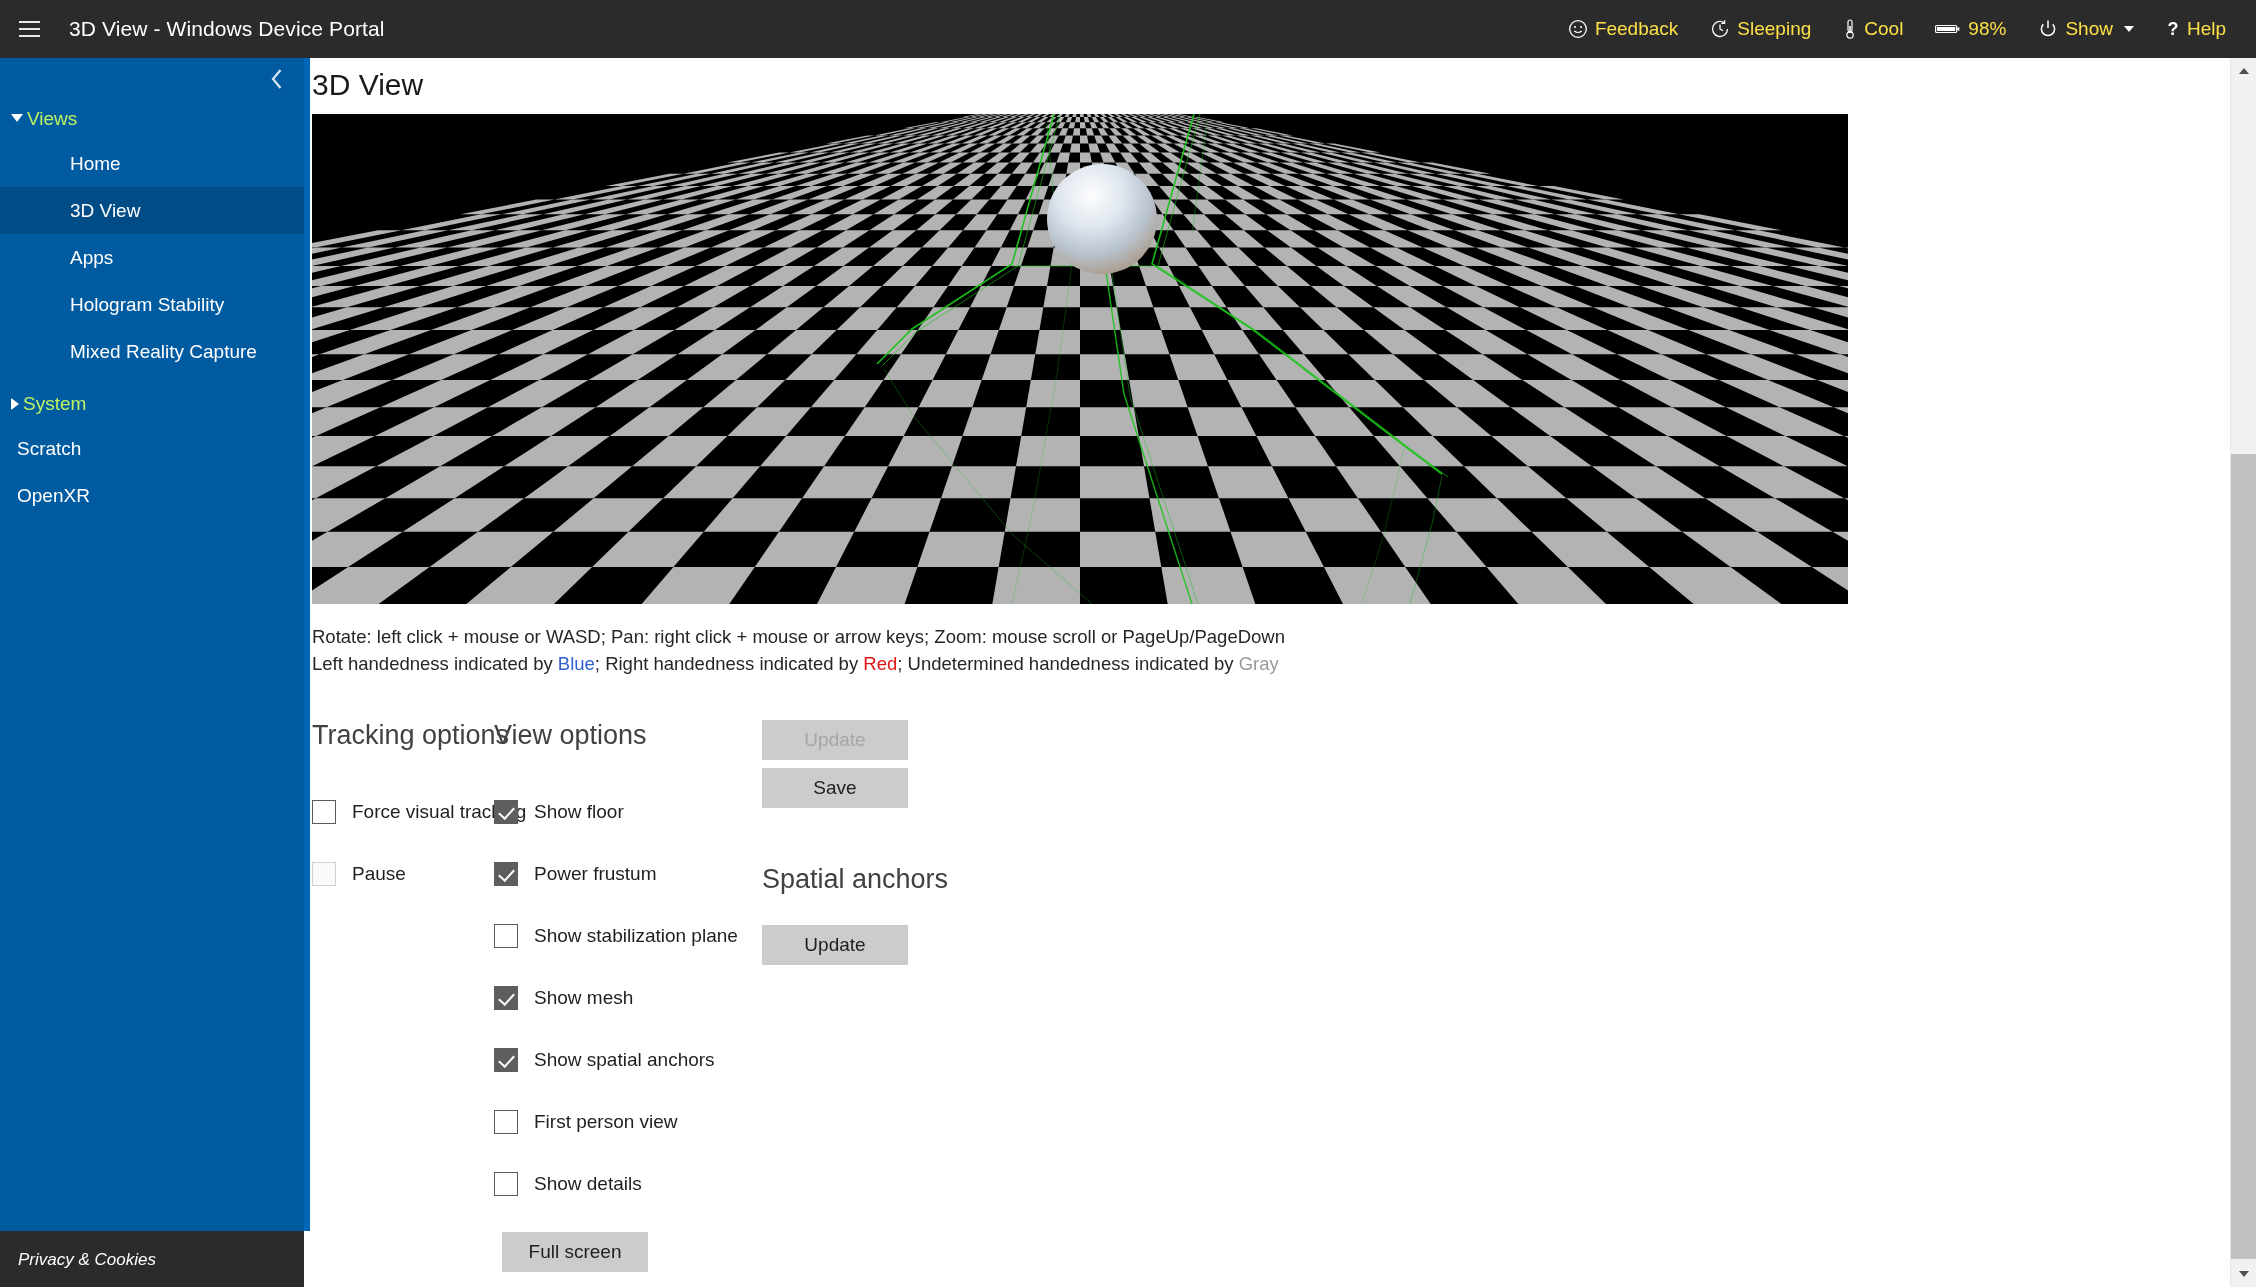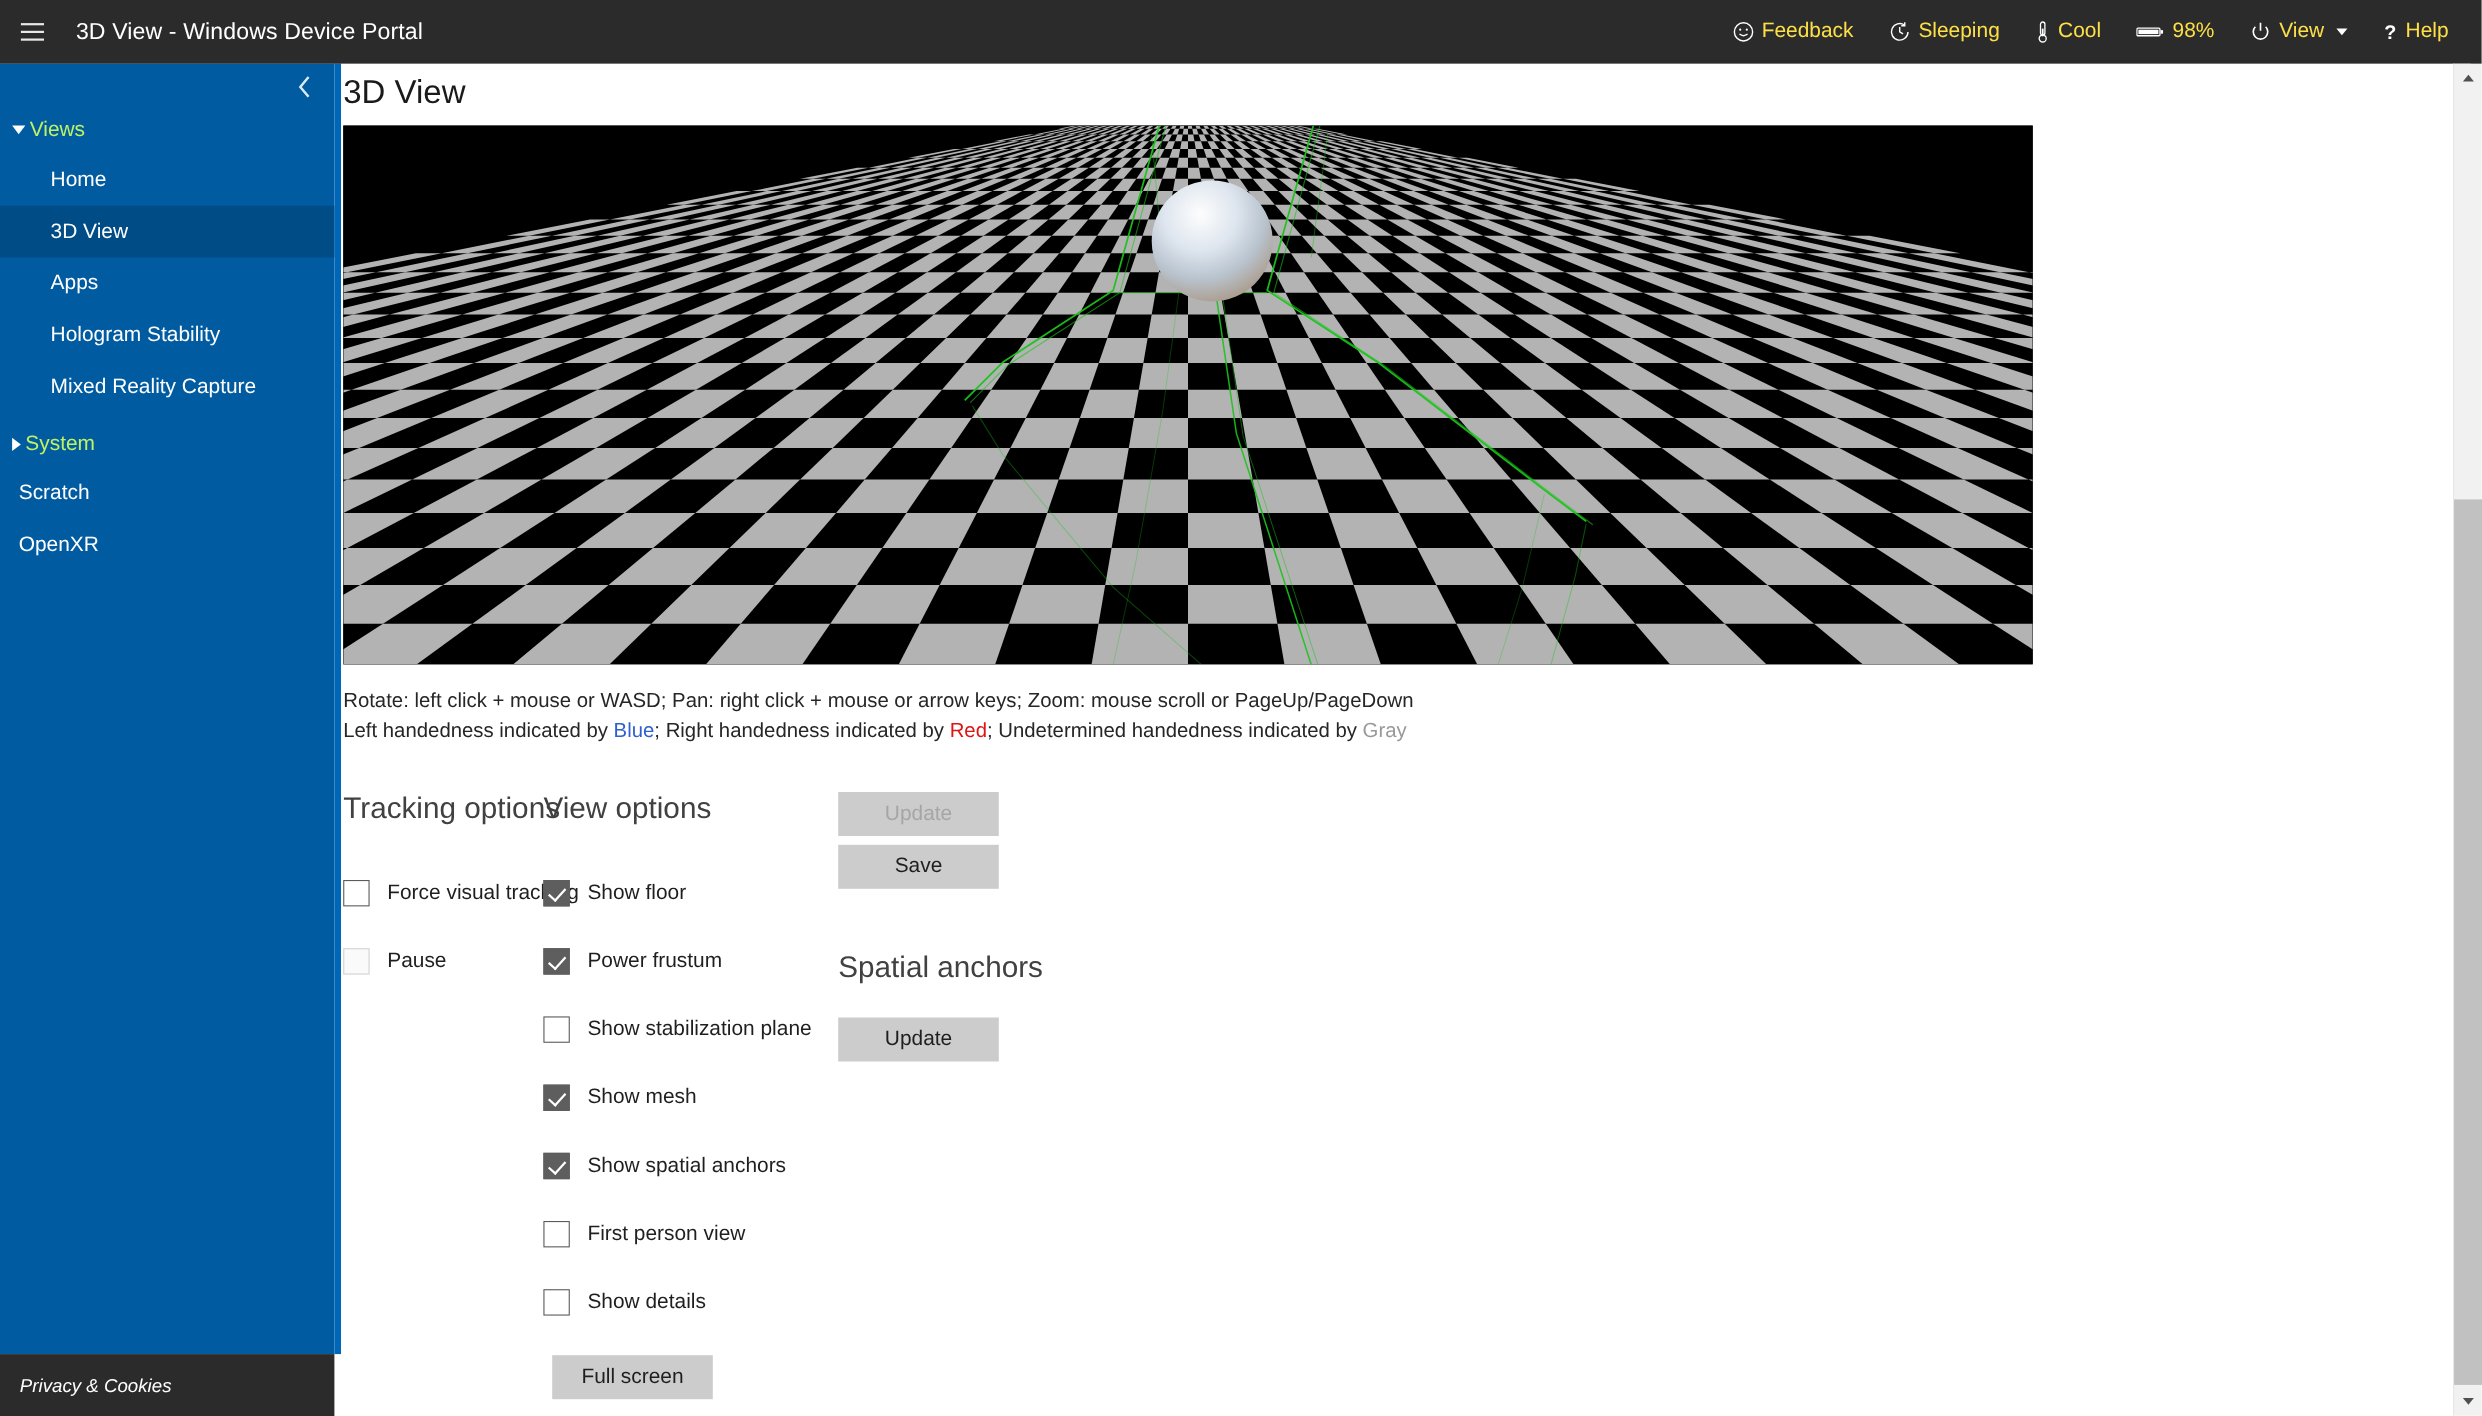--- a/index.html
+++ b/index.html
@@ -76,21 +76,21 @@
   }
   .tri.right {
     border-top: 6px solid transparent; border-bottom: 6px solid transparent;
     border-left: 8px solid #ffffff;
   }
   .sb-item {
     display: flex; align-items: center;
     height: 47px; padding-left: 31px;
     font-size: 19px; color: #ffffff; cursor: pointer;
   }
-  .sb-item.sub { padding-left: 46px; text-align: center; }
+  .sb-item.sub { padding-left: 70px; text-align: center; }
   .sb-item.selected { background: #004c86; }
   .sb-footer {
     position: absolute; bottom: -58px; left: 0;
     width: 304px; height: 58px;
     background: #2b2b2b;
     display: flex; align-items: center; padding-left: 18px;
   }
   .sb-footer span {
     font-size: 17px; font-style: italic; color: #ffffff; cursor: pointer;
   }
@@ -264,21 +264,21 @@
       <span>98%</span>
     </div>
 
     <div class="tb-item">
       <span class="glyph">
         <svg width="20" height="20" viewBox="0 0 20 20">
             <path d="M5.3 5.3 A6.6 6.6 0 1 0 14.7 5.3" fill="none" stroke="#fff" stroke-width="1.5"></path>
             <line x1="10" y1="1.6" x2="10" y2="9" stroke="#fff" stroke-width="1.5"></line>
           </svg>
       </span>
-      <span>View</span>
+      <span>Show</span>
       <span class="caret-dn"></span>
     </div>
 
     <div class="tb-item">
       <span class="glyph">
         <svg width="14" height="20" viewBox="0 0 14 20">
             <text x="7" y="16" font-family="Liberation Sans" font-size="18" font-weight="bold" fill="#fff" text-anchor="middle">?</text>
           </svg>
       </span>
       <span>Help</span>

